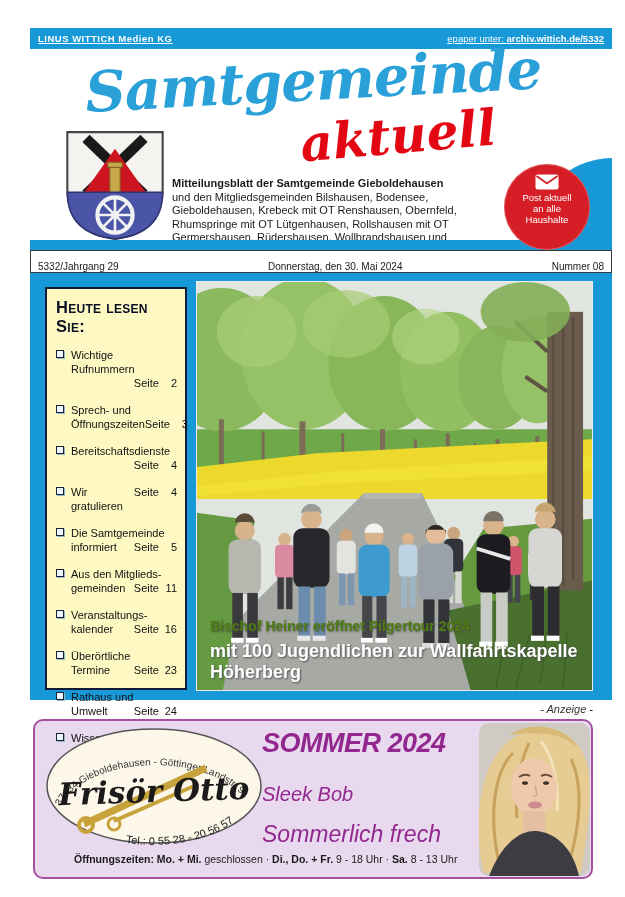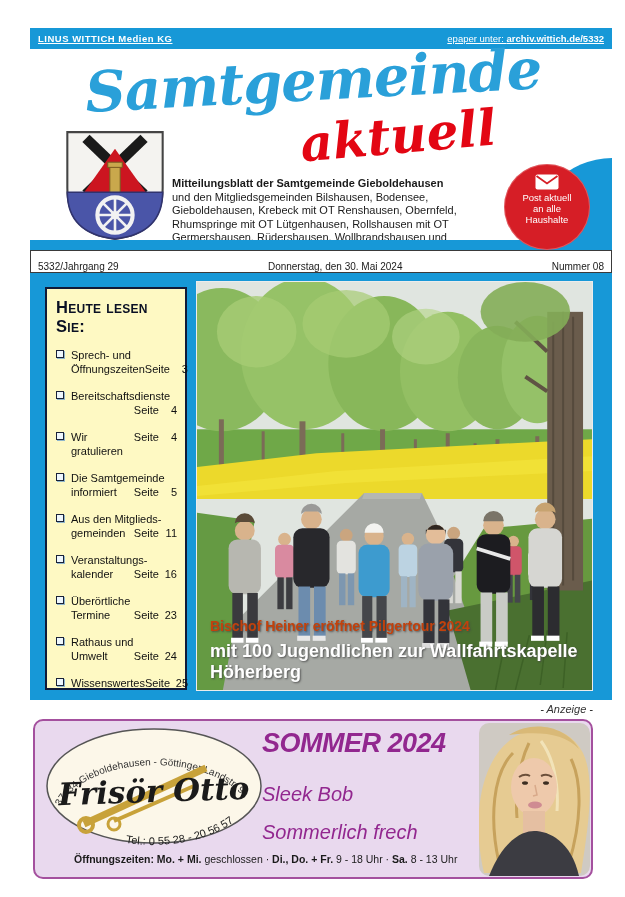--- a/index.html
+++ b/index.html
@@ -43,35 +43,35 @@
   .toc-check{flex:0 0 8px;width:8px;height:8px;border:1.4px solid #1a2238;margin:2px 7px 0 0;
     box-shadow:1px 1px 0 #8fb6cc;background:#eef7fd;}
   .toc-line1{flex:1;}
   .toc-row2{padding-left:15px;display:flex;line-height:14px;}
   .toc-line2{flex:1;}
   .toc-page{white-space:nowrap;}
   .toc-page .num{display:inline-block;min-width:15px;text-align:right;}
 
   
   .photo{position:absolute;left:196px;top:281px;width:397px;height:410px;border:1px solid #ececec;z-index:3;overflow:hidden;}
-  .cap1{position:absolute;left:210px;top:618px;z-index:4;color:#c2410c;font-weight:bold;font-size:14px;
+  .cap1{position:absolute;left:210px;top:618px;z-index:4;color:#4d7c0f;font-weight:bold;font-size:14px;
     text-shadow:1px 1px 2px rgba(70,70,70,.85);}
   .cap2{position:absolute;left:210px;top:641px;z-index:4;color:#fff;font-weight:bold;font-size:18px;
     text-shadow:1px 1px 2px rgba(70,70,70,.85);}
 
   .anzeige{position:absolute;left:430px;top:703px;width:163px;text-align:right;font-size:11px;font-style:italic;color:#333;}
 
   
   .ad{position:absolute;left:33px;top:719px;width:560px;height:160px;background:#e9d9ee;
     border:2.5px solid #a4509e;border-radius:10px;z-index:2;}
   .ad-logo{position:absolute;left:44px;top:726px;width:220px;height:121px;z-index:3;}
   .ad-mid{position:absolute;left:262px;top:728px;width:212px;text-align:left;color:#92278f;z-index:3;}
   .ad-headline{font-size:27px;font-weight:bold;font-style:italic;letter-spacing:-.5px;}
   .ad-line2{font-size:20px;font-style:italic;margin-top:24px;}
-  .ad-line3{font-size:20px;font-style:italic;margin-top:15px;}
+  .ad-line3{font-size:23px;font-style:italic;margin-top:15px;}
   .ad-woman{position:absolute;left:479px;top:723px;width:111px;height:153px;border-radius:10px;overflow:hidden;z-index:3;}
   .ad-hours{position:absolute;left:42px;top:853px;width:430px;font-size:10.5px;color:#1a1a1a;z-index:3;margin-left:32px;}
   .ad-hours b{font-weight:bold;}
 </style>
 </head>
 <body>
 
 <div id="page">
 
   <div class="topbar">
@@ -124,20 +124,31 @@
     <span>Donnerstag, den 30. Mai 2024</span>
     <span>Nummer 08</span>
   </div>
 
   <div class="toc">
     <h2>Heute lesen Sie:</h2>
     <div>
         <div class="toc-item">
       <div class="toc-row">
         <span class="toc-check"></span>
+        <span class="toc-line1">Wichtige Rufnummern</span>
+
+      </div>
+      <div class="toc-row2">
+        <span class="toc-line2"></span>
+        <span class="toc-page p2"><span class="seite">Seite</span>&nbsp;<span class="num">2</span></span>
+      </div>
+    </div>
+        <div class="toc-item">
+      <div class="toc-row">
+        <span class="toc-check"></span>
         <span class="toc-line1">Sprech- und</span>
 
       </div>
       <div class="toc-row2">
         <span class="toc-line2">Öffnungszeiten</span>
         <span class="toc-page p2"><span class="seite">Seite</span>&nbsp;<span class="num">3</span></span>
       </div>
     </div>
         <div class="toc-item">
       <div class="toc-row">

